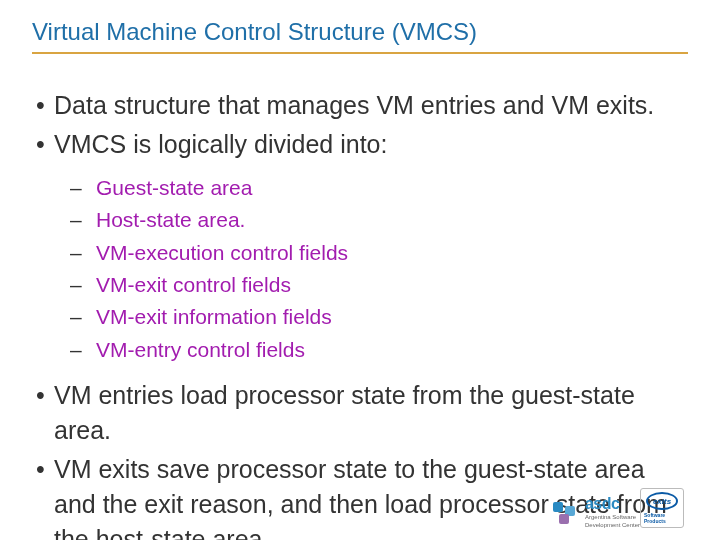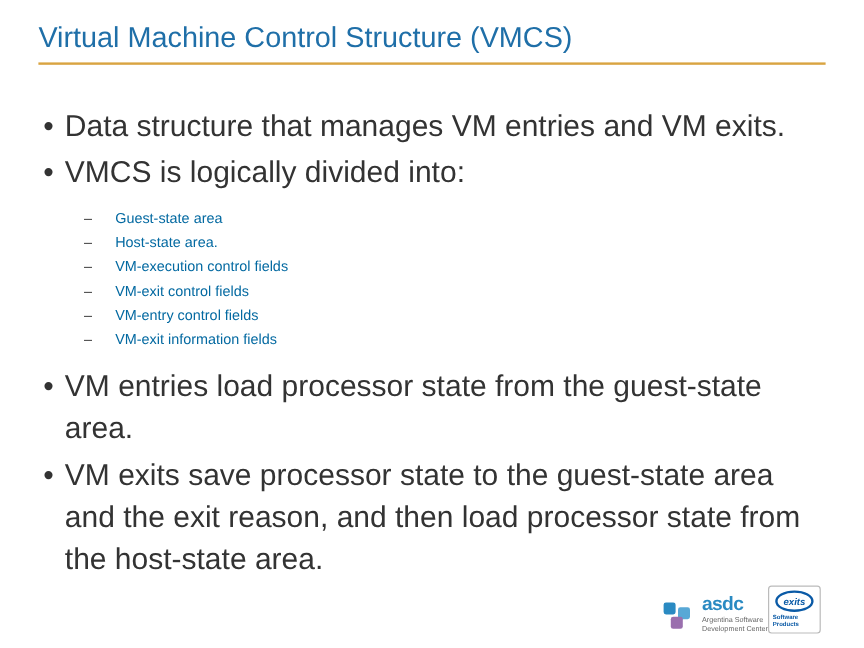--- a/index.html
+++ b/index.html
@@ -35,22 +35,22 @@
   }
   ul.top > li::before {
     content: "•";
     position: absolute;
     left: 4px;
     top: 0;
     color: #333;
   }
   ul.sub {
     list-style: none;
-    font-size: 12px;
-    color: #0369a1;
+    font-size: 21px;
+    color: #a21caf;
     margin: 12px 0 14px 0;
   }
   ul.sub > li {
     position: relative;
     padding-left: 64px;
     margin-bottom: 4px;
     line-height: 1.35;
   }
   ul.sub > li::before {
     content: "–";
@@ -137,22 +137,22 @@
   <ul class="top">
     <li>Data structure that manages VM entries and VM exits.</li>
     <li>VMCS is logically divided into:</li>
   </ul>
 
   <ul class="sub">
     <li>Guest-state area</li>
     <li>Host-state area.</li>
     <li>VM-execution control fields</li>
     <li>VM-exit control fields</li>
+    <li>VM-exit information fields</li>
     <li>VM-entry control fields</li>
-    <li>VM-exit information fields</li>
   </ul>
 
   <ul class="top">
     <li>VM entries load processor state from the guest-state area.</li>
     <li>VM exits save processor state to the guest-state area and the exit reason, and then load processor state from the host-state area.</li>
   </ul>
 </div>
 
 <div class="footer">
   <div class="logo-asdc">

